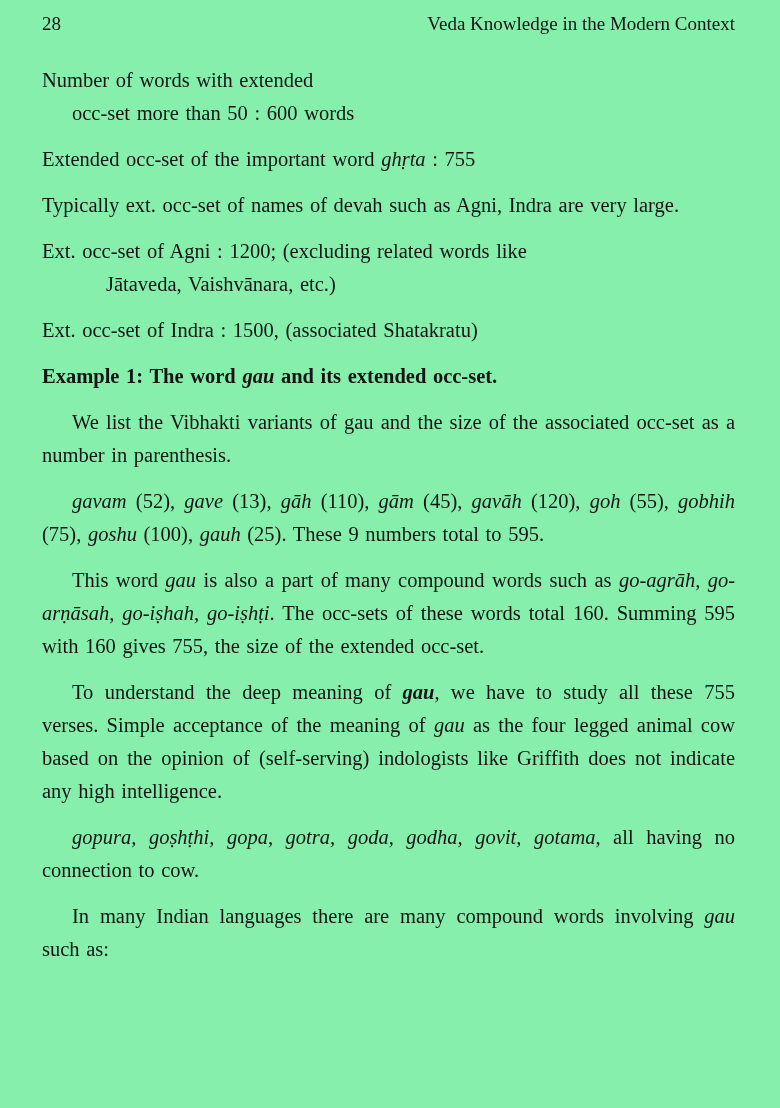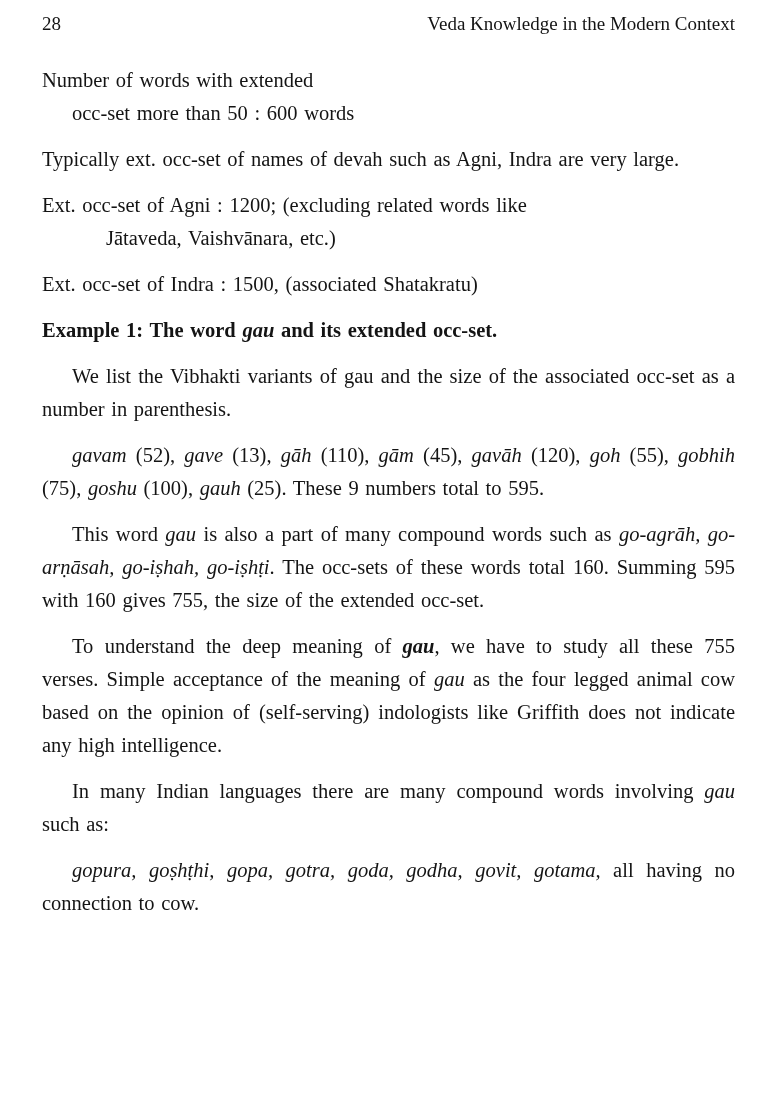--- a/index.html
+++ b/index.html
@@ -2,21 +2,21 @@
 <html><head>
 <meta charset="utf-8">
 <style>
   * { box-sizing: border-box; }
   html, body { margin: 0; padding: 0; }
   body { background: #e9e9e7; font-family: "Liberation Serif", serif; }
 
   .page {
     width: 780px;
     height: 1108px;
-    background: #ffffff;
+    background: #86efac;
     color: #141414;
     padding: 12px 45px 0 42px;
     overflow: hidden;
     margin: 0 auto;
   }
 
   .pg-header {
     display: flex;
     justify-content: space-between;
     align-items: baseline;
@@ -47,37 +47,38 @@
   <header class="pg-header">
     <span class="pg-num">28</span>
     <span class="pg-title">Veda Knowledge in the Modern Context</span>
   </header>
 
   <section class="body-text">
 
     <p class="blk m0"><span>Number of words with extended</span></p>
     <p class="blk ind1"><span>occ-set more than 50 : 600 words</span></p>
 
+    <p class="blk"><span>Extended occ-set of the important word </span><span style="font-style: italic;">ghṛta</span><span> : 755</span></p>
 
     <p class="blk just"><span>Typically ext. occ-set of names of devah such as Agni, Indra are very large.</span></p>
 
     <p class="blk m0"><span>Ext. occ-set of Agni : 1200; (excluding related words like</span></p>
     <p class="blk ind2"><span>Jātaveda, Vaishvānara, etc.)</span></p>
 
     <p class="blk"><span>Ext. occ-set of Indra : 1500, (associated Shatakratu)</span></p>
 
     <p class="blk heading"><span style="font-weight: bold;">Example 1: The word </span><span style="font-style: italic; font-weight: bold;">gau</span><span style="font-weight: bold;"> and its extended occ-set.</span></p>
 
     <p class="blk para just"><span>We list the Vibhakti variants of gau and the size of the associated occ-set as a number in parenthesis.</span></p>
 
     <p class="blk para just"><span style="font-style: italic;">gavam</span><span> (52), </span><span style="font-style: italic;">gave</span><span> (13), </span><span style="font-style: italic;">gāh</span><span> (110), </span><span style="font-style: italic;">gām</span><span> (45), </span><span style="font-style: italic;">gavāh</span><span> (120), </span><span style="font-style: italic;">goh</span><span> (55), </span><span style="font-style: italic;">gobhih</span><span> (75), </span><span style="font-style: italic;">goshu</span><span> (100), </span><span style="font-style: italic;">gauh</span><span> (25). These 9 numbers total to 595.</span></p>
 
     <p class="blk para just"><span>This word </span><span style="font-style: italic;">gau</span><span> is also a part of many compound words such as </span><span style="font-style: italic;">go-agrāh, go-arṇāsah, go-iṣhah, go-iṣhṭi</span><span>. The occ-sets of these words total 160. Summing 595 with 160 gives 755, the size of the extended occ-set.</span></p>
 
     <p class="blk para just"><span>To understand the deep meaning of </span><span style="font-style: italic; font-weight: bold;">gau</span><span>, we have to study all these 755 verses. Simple acceptance of the meaning of </span><span style="font-style: italic;">gau</span><span> as the four legged animal cow based on the opinion of (self-serving) indologists like Griffith does not indicate any high intelligence.</span></p>
 
+    <p class="blk para just"><span style="font-style: italic;">gopura, goṣhṭhi, gopa, gotra, goda, godha, govit, gotama,</span><span> all having no connection to cow.</span></p>
+
     <p class="blk para just"><span>In many Indian languages there are many compound words involving </span><span style="font-style: italic;">gau</span><span> such as:</span></p>
-
-    <p class="blk para just"><span style="font-style: italic;">gopura, goṣhṭhi, gopa, gotra, goda, godha, govit, gotama,</span><span> all having no connection to cow.</span></p>
 
   </section>
 
 </main>
 
 </body></html>

